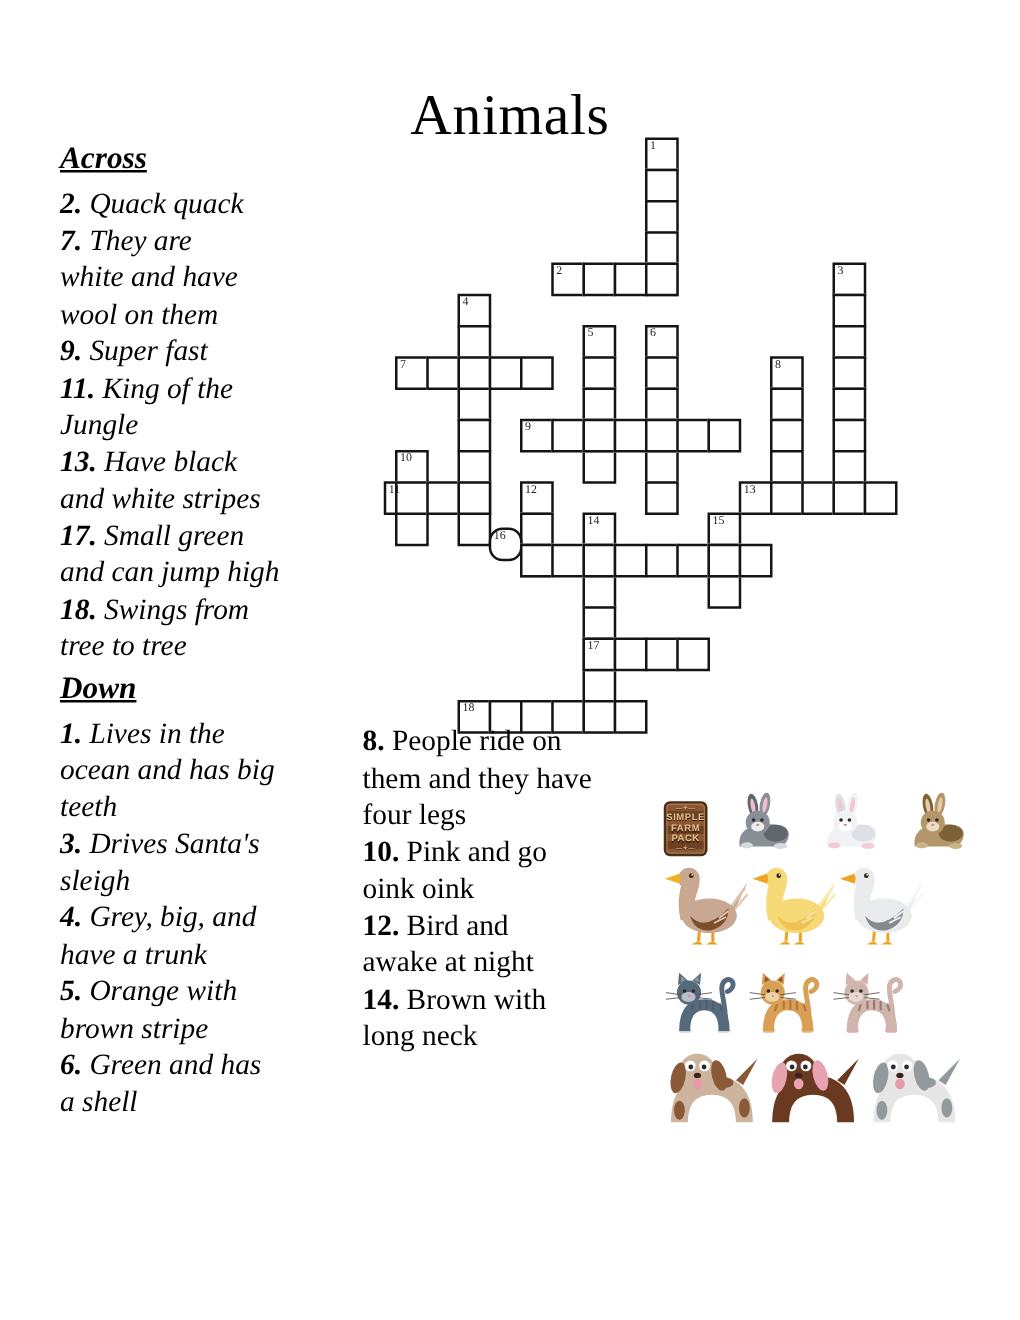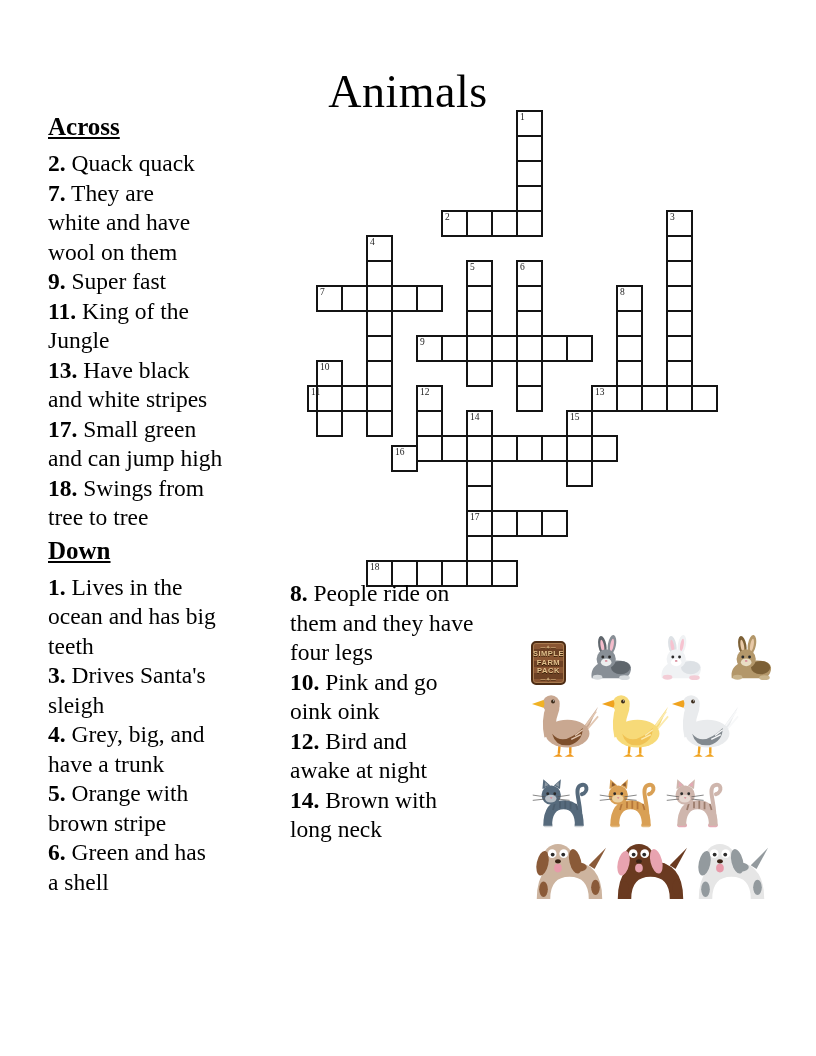--- a/index.html
+++ b/index.html
@@ -5,21 +5,21 @@
   html,body{margin:0;padding:0;background:#ffffff;}
   body{width:816px;height:1056px;position:relative;overflow:hidden;
        font-family:"Liberation Serif",serif;color:#000;}
 
   
   .page-title{position:absolute;top:34px;left:0;width:816px;text-align:center;
     font-size:46px;font-weight:400;letter-spacing:0.5px;}
 
   
   .clues-col{position:absolute;font-size:23.5px;line-height:29.5px;}
-  #clues-left{left:48px;top:112px;width:238px;}
+  #clues-left{left:48px;top:112px;width:238px;font-style:italic;}
   #clues-right{left:290px;top:579px;width:236px;}
   .clue-heading{font-size:25px;font-weight:700;text-decoration:underline;
     line-height:30px;margin:0 0 7px 0;}
   #down-heading{margin-top:3px;}
   .clue{margin:0;}
   .clue b{font-weight:700;}
   .clue-text{white-space:pre-line;text-align:center;}
 
   
   #crossword-grid{position:absolute;left:291px;top:110px;width:427px;height:477px;}
@@ -156,21 +156,21 @@
     <div class="cell" style="left: 175px; top: 350px;"></div>
     <div class="cell" style="left: 175px; top: 375px;"></div>
     <div class="cell" style="left: 175px; top: 400px;"></div>
     <div class="cell" style="left: 175px; top: 425px;"></div>
     <div class="cell" style="left: 175px; top: 450px;"></div>
     <div class="cell" style="left: 275px; top: 300px;">
       <span class="cellnum">15</span>
     </div>
     <div class="cell" style="left: 275px; top: 325px;"></div>
     <div class="cell" style="left: 275px; top: 350px;"></div>
-    <div class="cell" style="left: 100px; top: 335px;">
+    <div class="cell" style="left: 100px; top: 312px; border-radius: 11px;">
       <span class="cellnum">16</span>
     </div>
     <div class="cell" style="left: 125px; top: 325px;"></div>
     <div class="cell" style="left: 150px; top: 325px;"></div>
     <div class="cell" style="left: 175px; top: 325px;"></div>
     <div class="cell" style="left: 200px; top: 325px;"></div>
     <div class="cell" style="left: 225px; top: 325px;"></div>
     <div class="cell" style="left: 250px; top: 325px;"></div>
     <div class="cell" style="left: 275px; top: 325px;"></div>
     <div class="cell" style="left: 300px; top: 325px;"></div>

